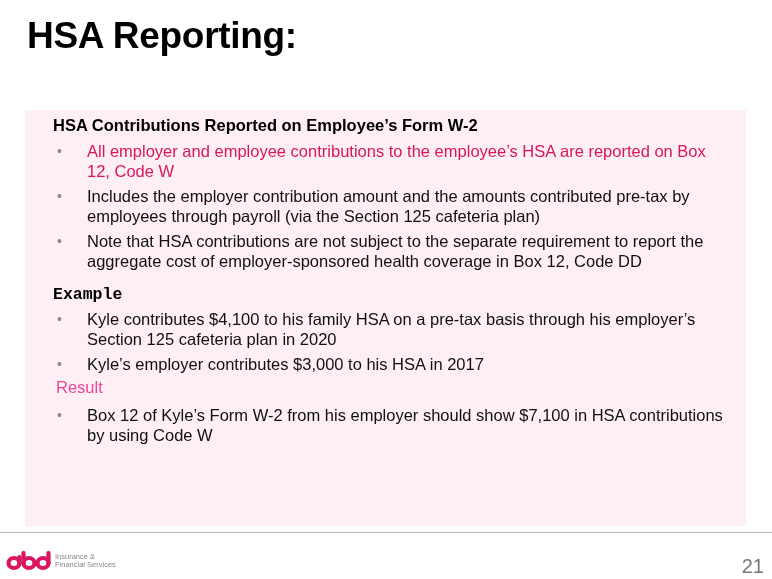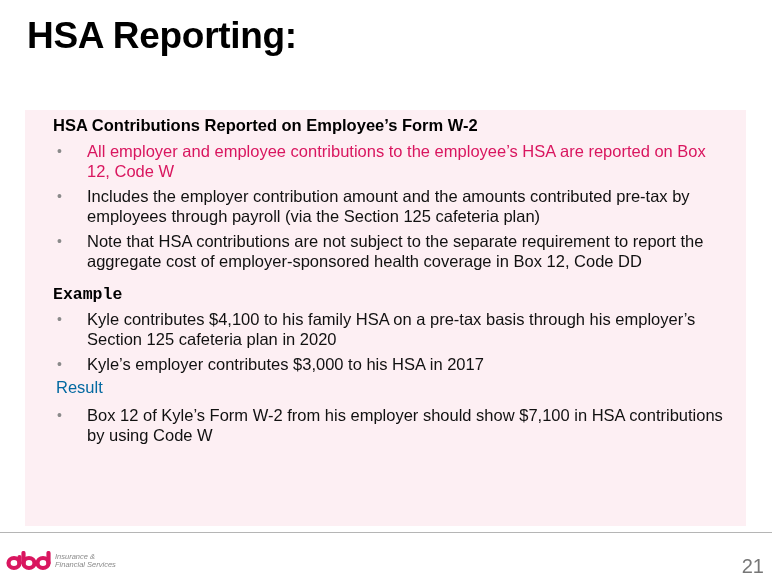--- a/index.html
+++ b/index.html
@@ -23,26 +23,26 @@
   }
   .bullet {
     position: absolute; left: 57px; width: 670px; font-size: 16.5px; line-height: 20px; color: #111111;
   }
   .bullet .dot {
     position: absolute; left: 0; top: 0; color: #8a8a8a; font-size: 14px;
   }
   .bullet .txt { display: block; margin-left: 30px; }
   .bullet.accent { color: #d9165f; }
   .result-label {
-    position: absolute; left: 56px; font-size: 16.5px; color: #0369a1;
+    position: absolute; left: 56px; font-size: 16.5px; color: #ec4899;
   }
   .footer-rule {
     position: absolute; left: 0; top: 532px; width: 772px; height: 1px; background: #b5b5b5;
   }
-  .logo { position: absolute; left: 6px; top: 551px; display: flex; align-items: center; font-style: italic; }
+  .logo { position: absolute; left: 6px; top: 551px; display: flex; align-items: center; }
   .logo-mark { width: 46px; height: 20px; }
   .logo-text {
     margin-left: 3px; font-size: 7.5px; line-height: 8px; color: #8a8a8a;
   }
   .page-number {
     position: absolute; right: 8px; top: 555px; font-size: 20px; color: #777777;
   }
 </style>
 </head>
 <body>

